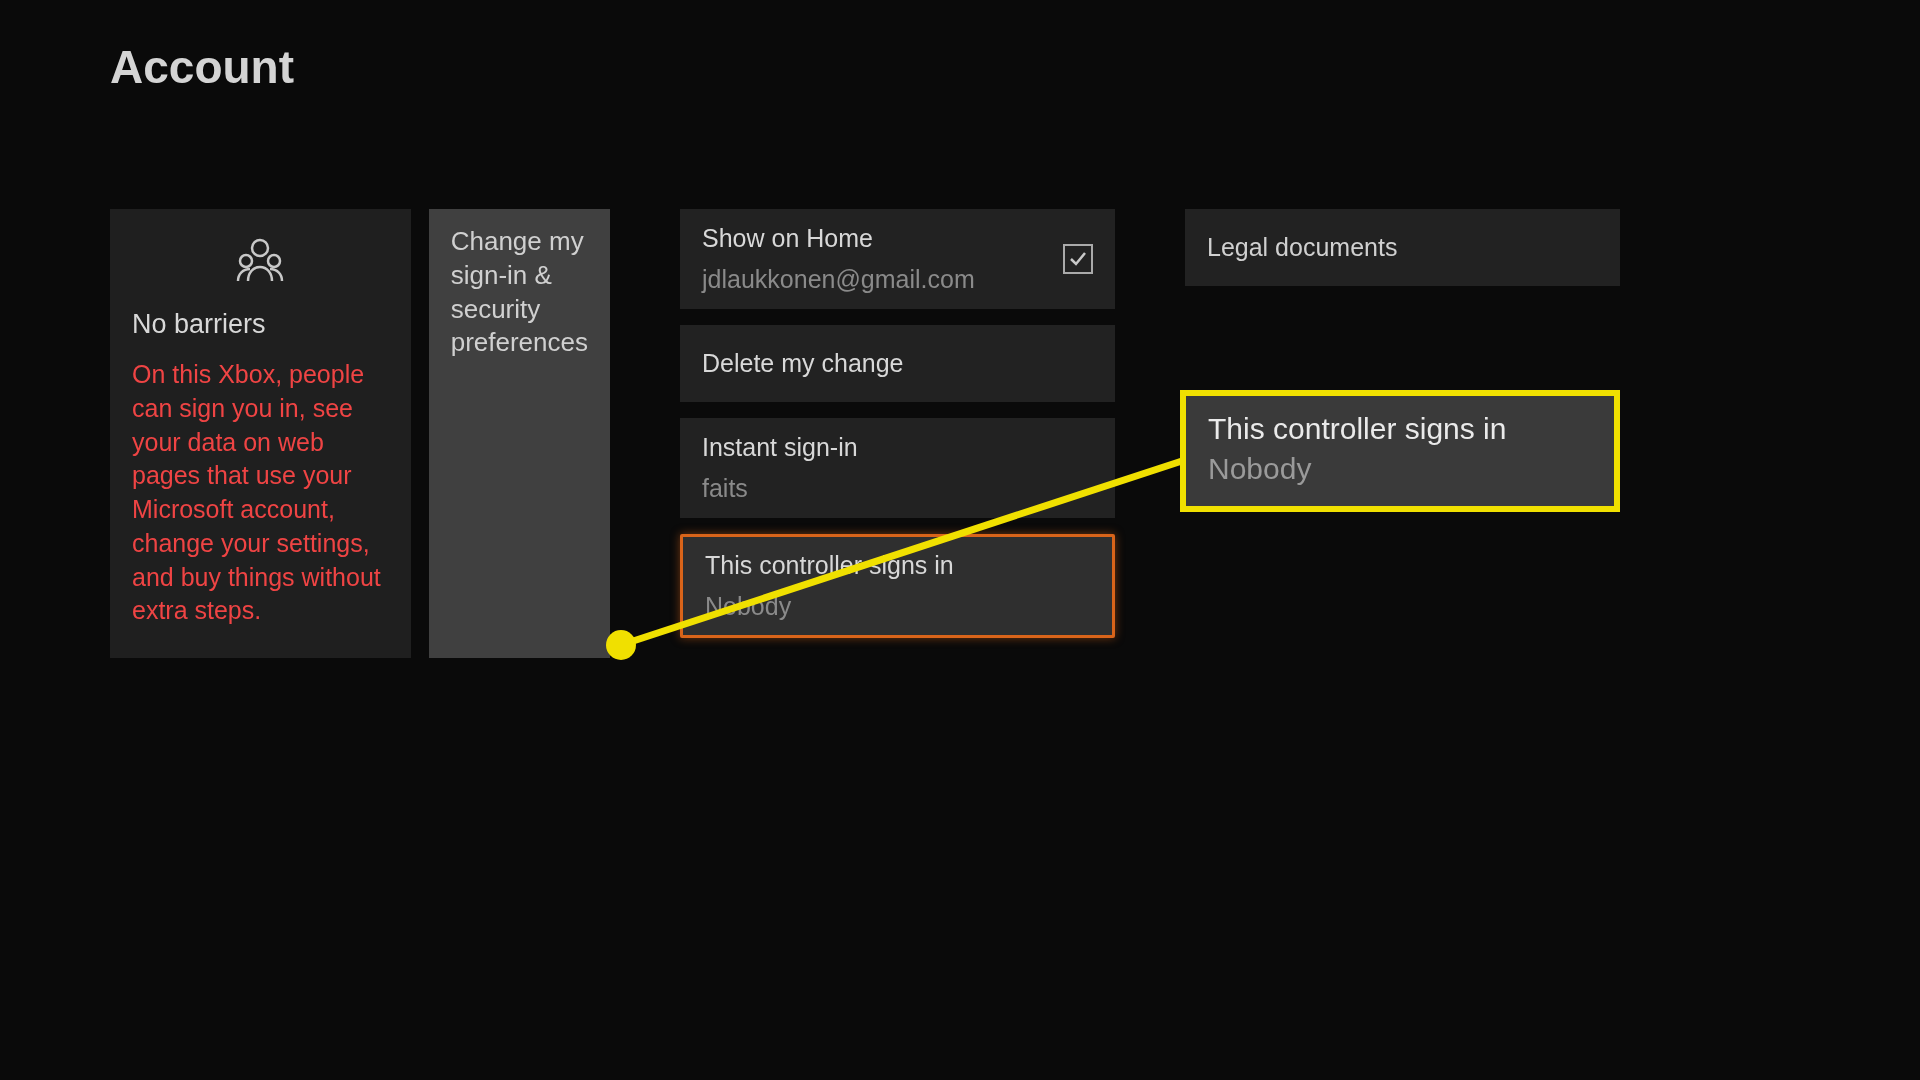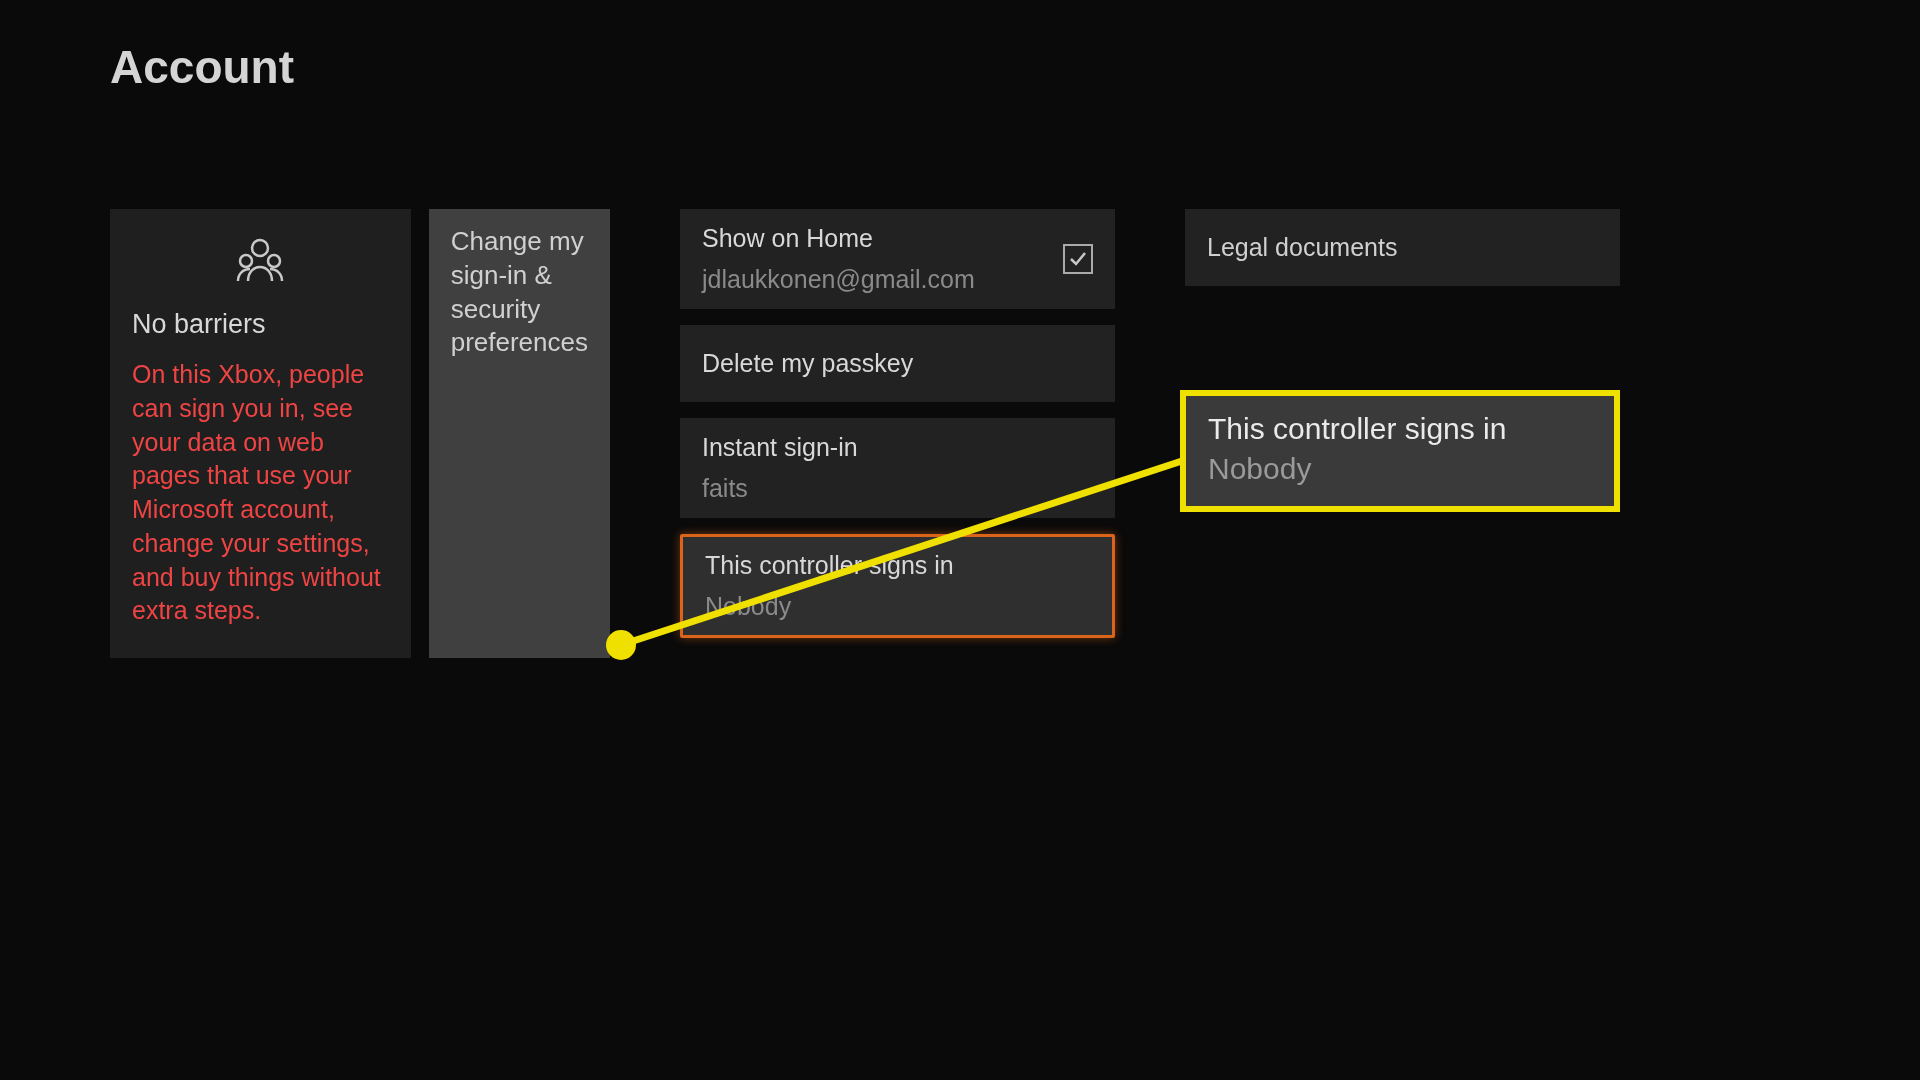--- a/index.html
+++ b/index.html
@@ -215,21 +215,21 @@
       </div>
       <div class="checkbox">
         <svg viewBox="0 0 20 20" fill="none" stroke="#c8c8c8" stroke-width="2.5">
           <path d="M3 10l5 5L17 4"></path>
         </svg>
       </div>
     </div>
 
     <div class="row-card single">
       <div class="row-labels">
-        <div class="row-title">Delete my passkey</div>
+        <div class="row-title">Delete my change</div>
       </div>
     </div>
 
     <div class="row-card">
       <div class="row-labels">
         <div class="row-title">Instant sign-in</div>
         <div class="row-sub">faits</div>
       </div>
     </div>
 

